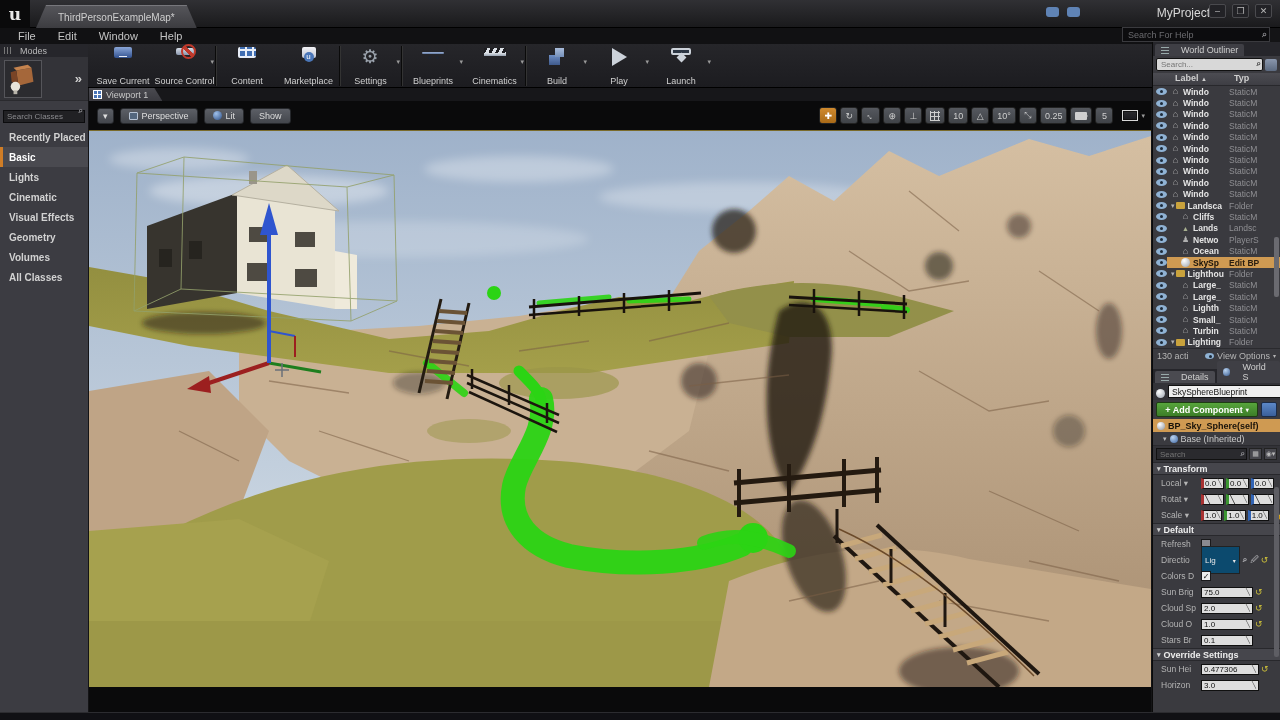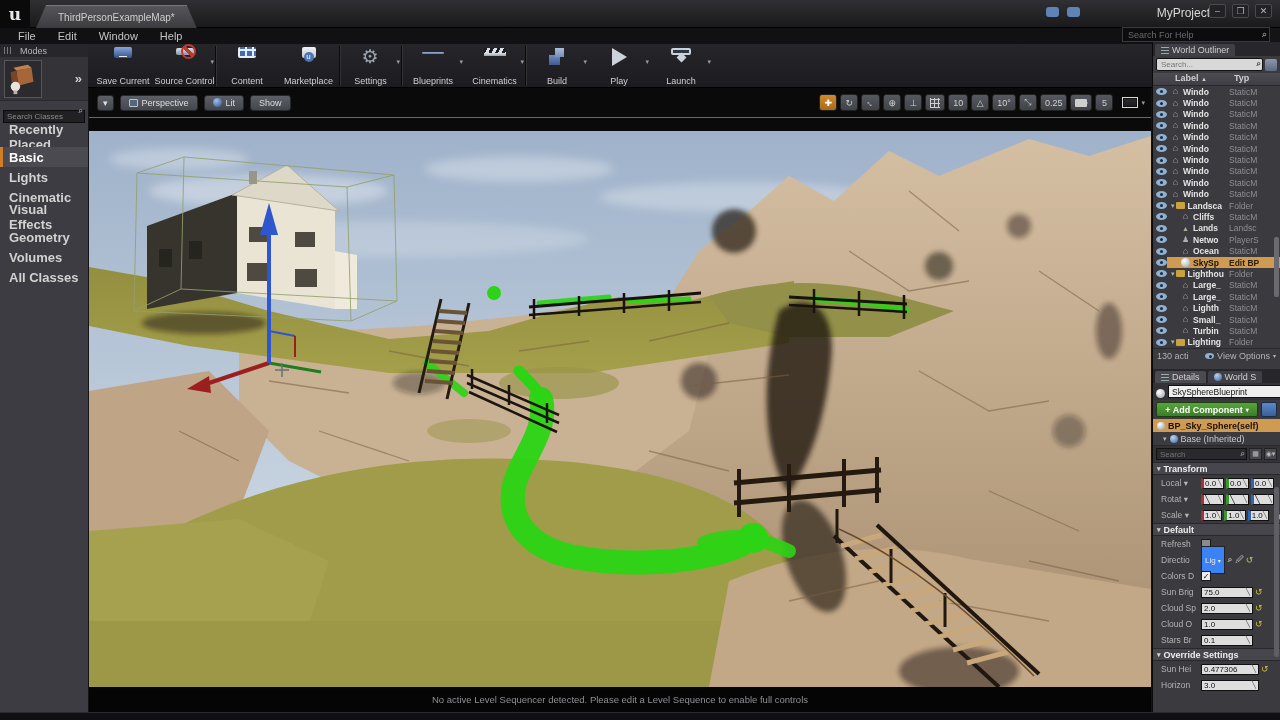--- a/index.html
+++ b/index.html
@@ -51,21 +51,21 @@
   .modes{position:absolute;left:0;top:44px;width:88px;height:676px;background:#3c3c42}
   .modes-header{height:13px;background:#26262b;display:flex;align-items:center;gap:8px;padding-left:4px;font-size:9px;color:#b8b8b8}
   .modes-grip{width:8px;height:7px;background:repeating-linear-gradient(90deg,#777 0 1px,transparent 1px 3px)}
   .modes-toolrow{height:44px;display:flex;align-items:center;justify-content:space-between;padding:2px 4px;background:#333338;border-bottom:1px solid #2a2a2e}
   .mode-thumb{width:38px;height:38px;background:#2a2a2e;border:1px solid #55555a}
   .modes-expand{color:#cfcfcf;font-size:13px;font-weight:bold;padding-right:2px}
   .modes-search{margin:4px 3px;position:relative}
   .modes-search input{width:82px;height:13px;background:#212124;border:1px solid #0c0c0e;color:#9a9a9a;font-size:8px;padding:0 12px 0 3px}
   .modes-search input::placeholder{color:#8a8a8e}
   .modes-search .mag{position:absolute;right:2px;top:1px;font-size:8px;color:#9a9a9e}
-  .mode-item{position:relative;height:20px;display:flex;align-items:center;padding-left:9px;font-size:13px;color:#d2d2d2;font-weight:bold}
+  .mode-item{position:relative;height:20px;display:flex;align-items:center;padding-left:9px;font-size:10px;color:#d2d2d2;font-weight:bold}
   .mode-item.selected{background:#4a4a50;color:#fff}
   .mode-item.selected::before{content:"";position:absolute;left:0;top:0;bottom:0;width:3px;background:#d07d26}
   
   .viewport{position:absolute;left:89px;top:88px;width:1062px;height:624px;background:#0a0a0b}
   .vp-tabstrip{height:13px;background:#17171a;display:flex}
   .vp-tab{display:flex;align-items:center;gap:4px;background:linear-gradient(#4a4a50,#3a3a40);padding:0 14px 0 4px;font-size:9px;color:#c8c8c8;clip-path:polygon(0 0,calc(100% - 8px) 0,100% 100%,0 100%)}
   .vp-tab .grid-ico{width:9px;height:9px;background-color:#4a76b8;background-image:repeating-linear-gradient(0deg,#fff 0 1px,transparent 1px 4px),repeating-linear-gradient(90deg,#fff 0 1px,transparent 1px 4px)}
   .vp-toolbar{position:relative;height:30px;background:#0a0a0b;border-bottom:1px solid #7a6b2b;display:flex;align-items:center;gap:6px;padding-left:8px}
   .vbtn{display:inline-flex;align-items:center;gap:4px;background:linear-gradient(#5c5f66,#43464c);border:1px solid #26282c;border-radius:3px;color:#dedede;font-size:9px;height:16px;padding:0 8px}
   .vbtn .mini-screen{width:9px;height:8px;border:1px solid #b8c4d4;background:#54677e;border-radius:1px}
@@ -79,21 +79,21 @@
   .sbtn .cam::after{content:"";position:absolute;right:-4px;top:1px;border:3px solid transparent;border-left:4px solid #cfcfcf}
   .layout-btn{display:flex;align-items:center;gap:3px;margin-left:6px}
   .layout-frame{width:16px;height:11px;border:1px solid #d8d8d8;background:linear-gradient(#2a2a2e,#1a1a1e);box-shadow:inset 0 0 0 1px #111}
   .scene{position:absolute;left:0;top:43px;width:1062px;height:556px}
   .vp-msgbar{position:absolute;left:0;top:599px;width:1062px;height:25px;background:#050506;display:flex;align-items:center;justify-content:center}
   .vp-msg{font-size:9.5px;color:#909094}
   .bottom-strip{position:absolute;left:0;top:712px;width:1280px;height:8px;background:#101014;border-top:1px solid #2c2c30}
   
   .rpanel{position:absolute;left:1152px;top:42px;width:128px;height:678px;background:#3a3a3f;border-left:1px solid #0a0a0a;font-size:9px}
   .rp-tabrow{height:14px;background:#26262b;display:flex;align-items:flex-end;gap:2px;padding-left:2px}
-  .rp-tab{display:flex;align-items:center;gap:3px;background:#3f3f45;color:#cfcfcf;font-size:9px;padding:1px 6px;border-radius:2px 2px 0 0}
+  .rp-tab{display:flex;align-items:center;gap:12px;background:#3f3f45;color:#cfcfcf;font-size:9px;padding:1px 6px;border-radius:2px 2px 0 0}
   .rp-tab .t-ico{width:8px;height:8px;border-radius:50%;background:radial-gradient(circle at 35% 30%,#b9d2ee,#3a5d92)}
   .rp-tab .t-lines{width:8px;height:8px;background:repeating-linear-gradient(0deg,#9aa 0 1px,transparent 1px 3px)}
   .ol-search-row{display:flex;align-items:center;gap:2px;padding:2px 3px}
   .ol-search{position:relative;flex:1}
   .ol-search input{width:100%;height:13px;background:#d8d8d8;border:1px solid #111;font-size:8px;color:#555;padding:0 12px 0 4px;border-radius:2px}
   .ol-search .mag{position:absolute;right:2px;top:1px;font-size:8px;color:#333}
   .ol-filter{width:12px;height:12px;background:linear-gradient(#8a97ad,#5c6a80);border-radius:2px}
   .ol-header{display:flex;height:13px;background:linear-gradient(#4c4c52,#3e3e44);border-bottom:1px solid #28282c;color:#cfcfcf;font-weight:bold}
   .ol-header .hc1{flex:1;padding-left:22px}
   .ol-header .hc2{width:46px}
@@ -142,21 +142,21 @@
   .axis-box{display:flex;align-items:center;justify-content:space-between;width:23px;height:11px;background:#dedede;border:1px solid #101010;color:#111;font-size:8px;padding:0 1px;margin-right:2px}
   .axis-box .spin{color:#555;font-size:7px;font-family:"DejaVu Sans",sans-serif}
   .ax-x{border-left:3px solid #a83232}
   .ax-y{border-left:3px solid #3c9632}
   .ax-z{border-left:3px solid #3264b4}
   .lock{font-size:8px;color:#b8b8b8;margin-left:1px}
   .val-box{display:flex;align-items:center;justify-content:space-between;width:52px;height:11px;background:#dedede;border:1px solid #101010;color:#111;font-size:8px;padding:0 2px}
   .reset{color:#cfc23a;font-size:9px;margin-left:2px;width:8px}
   .chk{width:10px;height:10px;border:1px solid #1a1a1c;background:#8a8a90;display:flex;align-items:center;justify-content:center;font-size:8px;color:#111}
   .chk.checked{background:#ececec}
-  .dd-box{display:flex;align-items:center;gap:2px;height:28px;background:#3b82f6;border:1px solid #222;color:#e8e8e8;font-size:8px;padding:0 3px}
+  .dd-box{display:flex;align-items:center;gap:17px;height:28px;background:#0c4a6e;border:1px solid #222;color:#e8e8e8;font-size:8px;padding:0 3px}
   .mini-ico{font-size:8px;color:#c0c0c4;margin-left:3px}
   .dt-scroll{position:absolute;right:1px;top:445px;width:5px;height:170px;background:#5e5e64;border-radius:2px}
   .mag-glyph::before{content:"⌕";font-weight:bold}
 </style>
 </head>
 <body>
 
 <div class="app">
 
   <div class="titlebar">
@@ -281,20 +281,26 @@
         <div class="mode-item">
           <span>Volumes</span>
         </div>
         <div class="mode-item">
           <span>All Classes</span>
         </div>
       </div>
   </div>
 
   <div class="viewport">
+    <div class="vp-tabstrip">
+      <div class="vp-tab">
+        <span class="grid-ico"></span>
+        <span>Viewport 1</span>
+      </div>
+    </div>
     <div class="vp-toolbar">
       <div class="vbtn caret">▾</div>
       <div class="vbtn">
         <span class="mini-screen"></span>
         <span>Perspective</span>
       </div>
       <div class="vbtn">
         <span class="lit-ball"></span>
         <span>Lit</span>
       </div>
@@ -515,23 +521,20 @@
         <line x1="856" y1="462" x2="856" y2="496" stroke="#1f1710" stroke-width="3"></line>
         <path d="M750,398 C820,430 880,480 945,545" stroke="#6b4a2a" stroke-width="1.5" fill="none"></path>
       </g>
 
       <g stroke="#6a7078" stroke-width="1.5">
         <line x1="186" y1="239" x2="200" y2="239"></line>
           <line x1="193" y1="232" x2="193" y2="246"></line>
       </g>
     </svg>
 
-    <div class="vp-msgbar">
-      <span class="vp-msg">No active Level Sequencer detected. Please edit a Level Sequence to enable full controls</span>
-    </div>
   </div>
 
   <div class="rpanel">
 
     <div class="rp-tabrow">
       <div class="rp-tab">
         <span class="t-lines"></span>
         <span>World Outliner</span>
       </div>
     </div>

